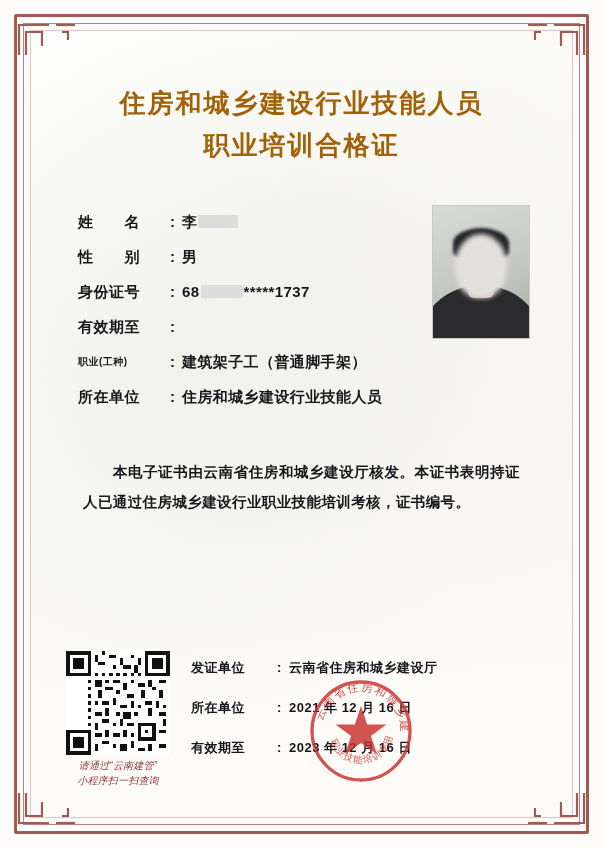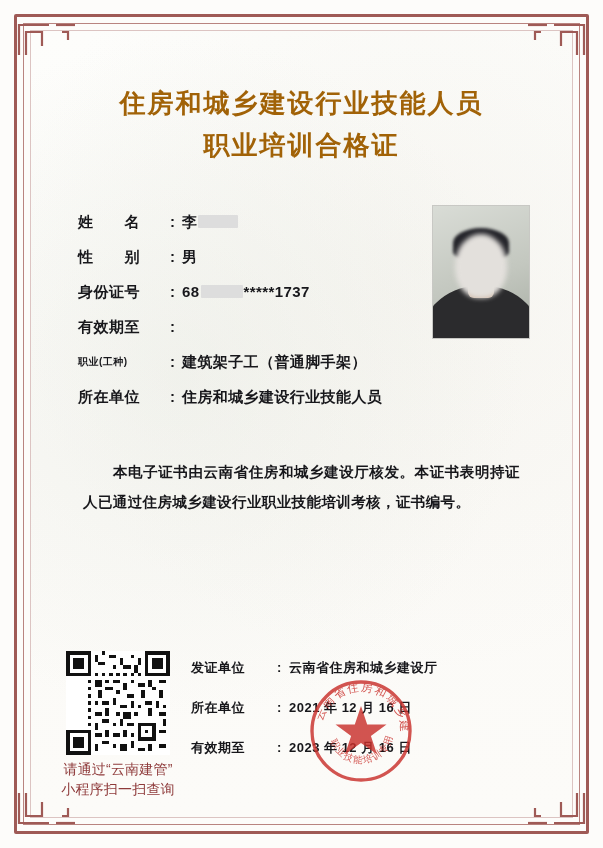--- a/index.html
+++ b/index.html
@@ -192,24 +192,25 @@
   }
   .qr {
     width: 104px; height: 104px;
     margin: 0 auto;
     background: #ffffff;
     position: relative;
   }
   .qr svg { display:block; }
   .qr-caption {
     margin-top: 4px;
-    font-size: 14px;
+    font-size: 10px;
     color: #8e3a3a;
     line-height: 1.45;
     letter-spacing: 0.2px;
+    font-style: italic;
   }
 
   .issue-block {
     position: absolute;
     left: 160px;
     top: 8px;
     right: 20px;
   }
   .issue-row {
     display: flex;

